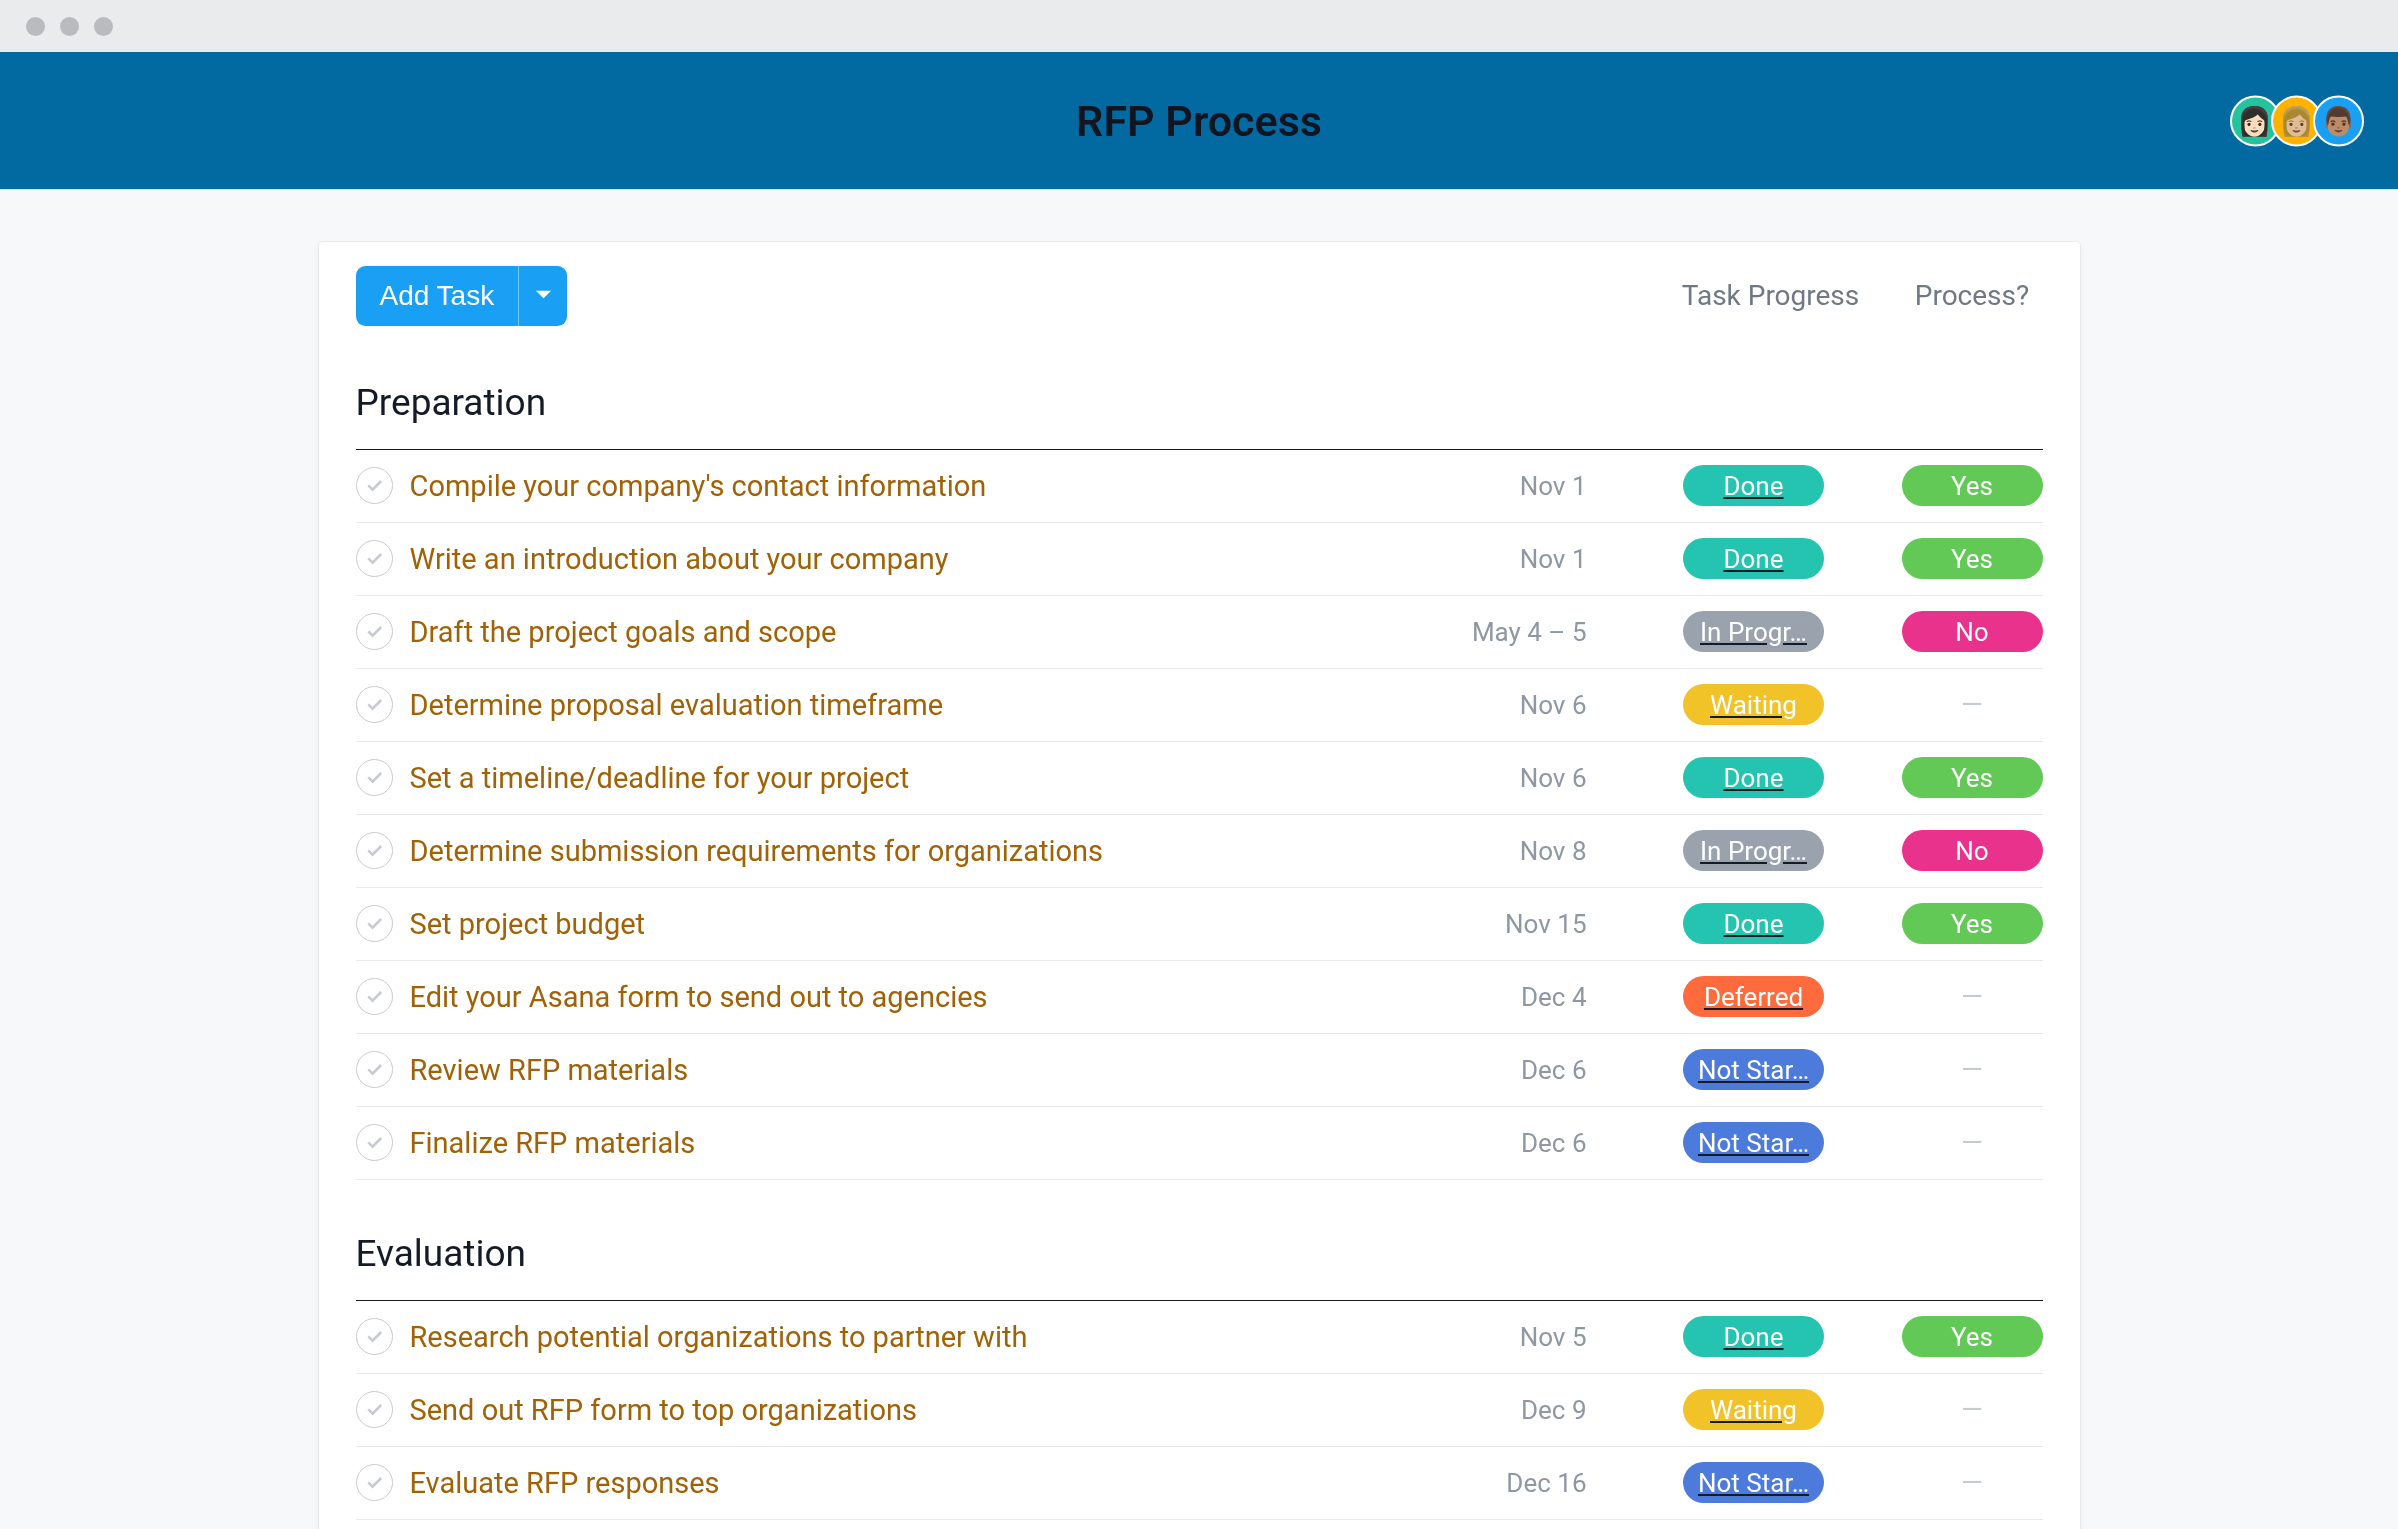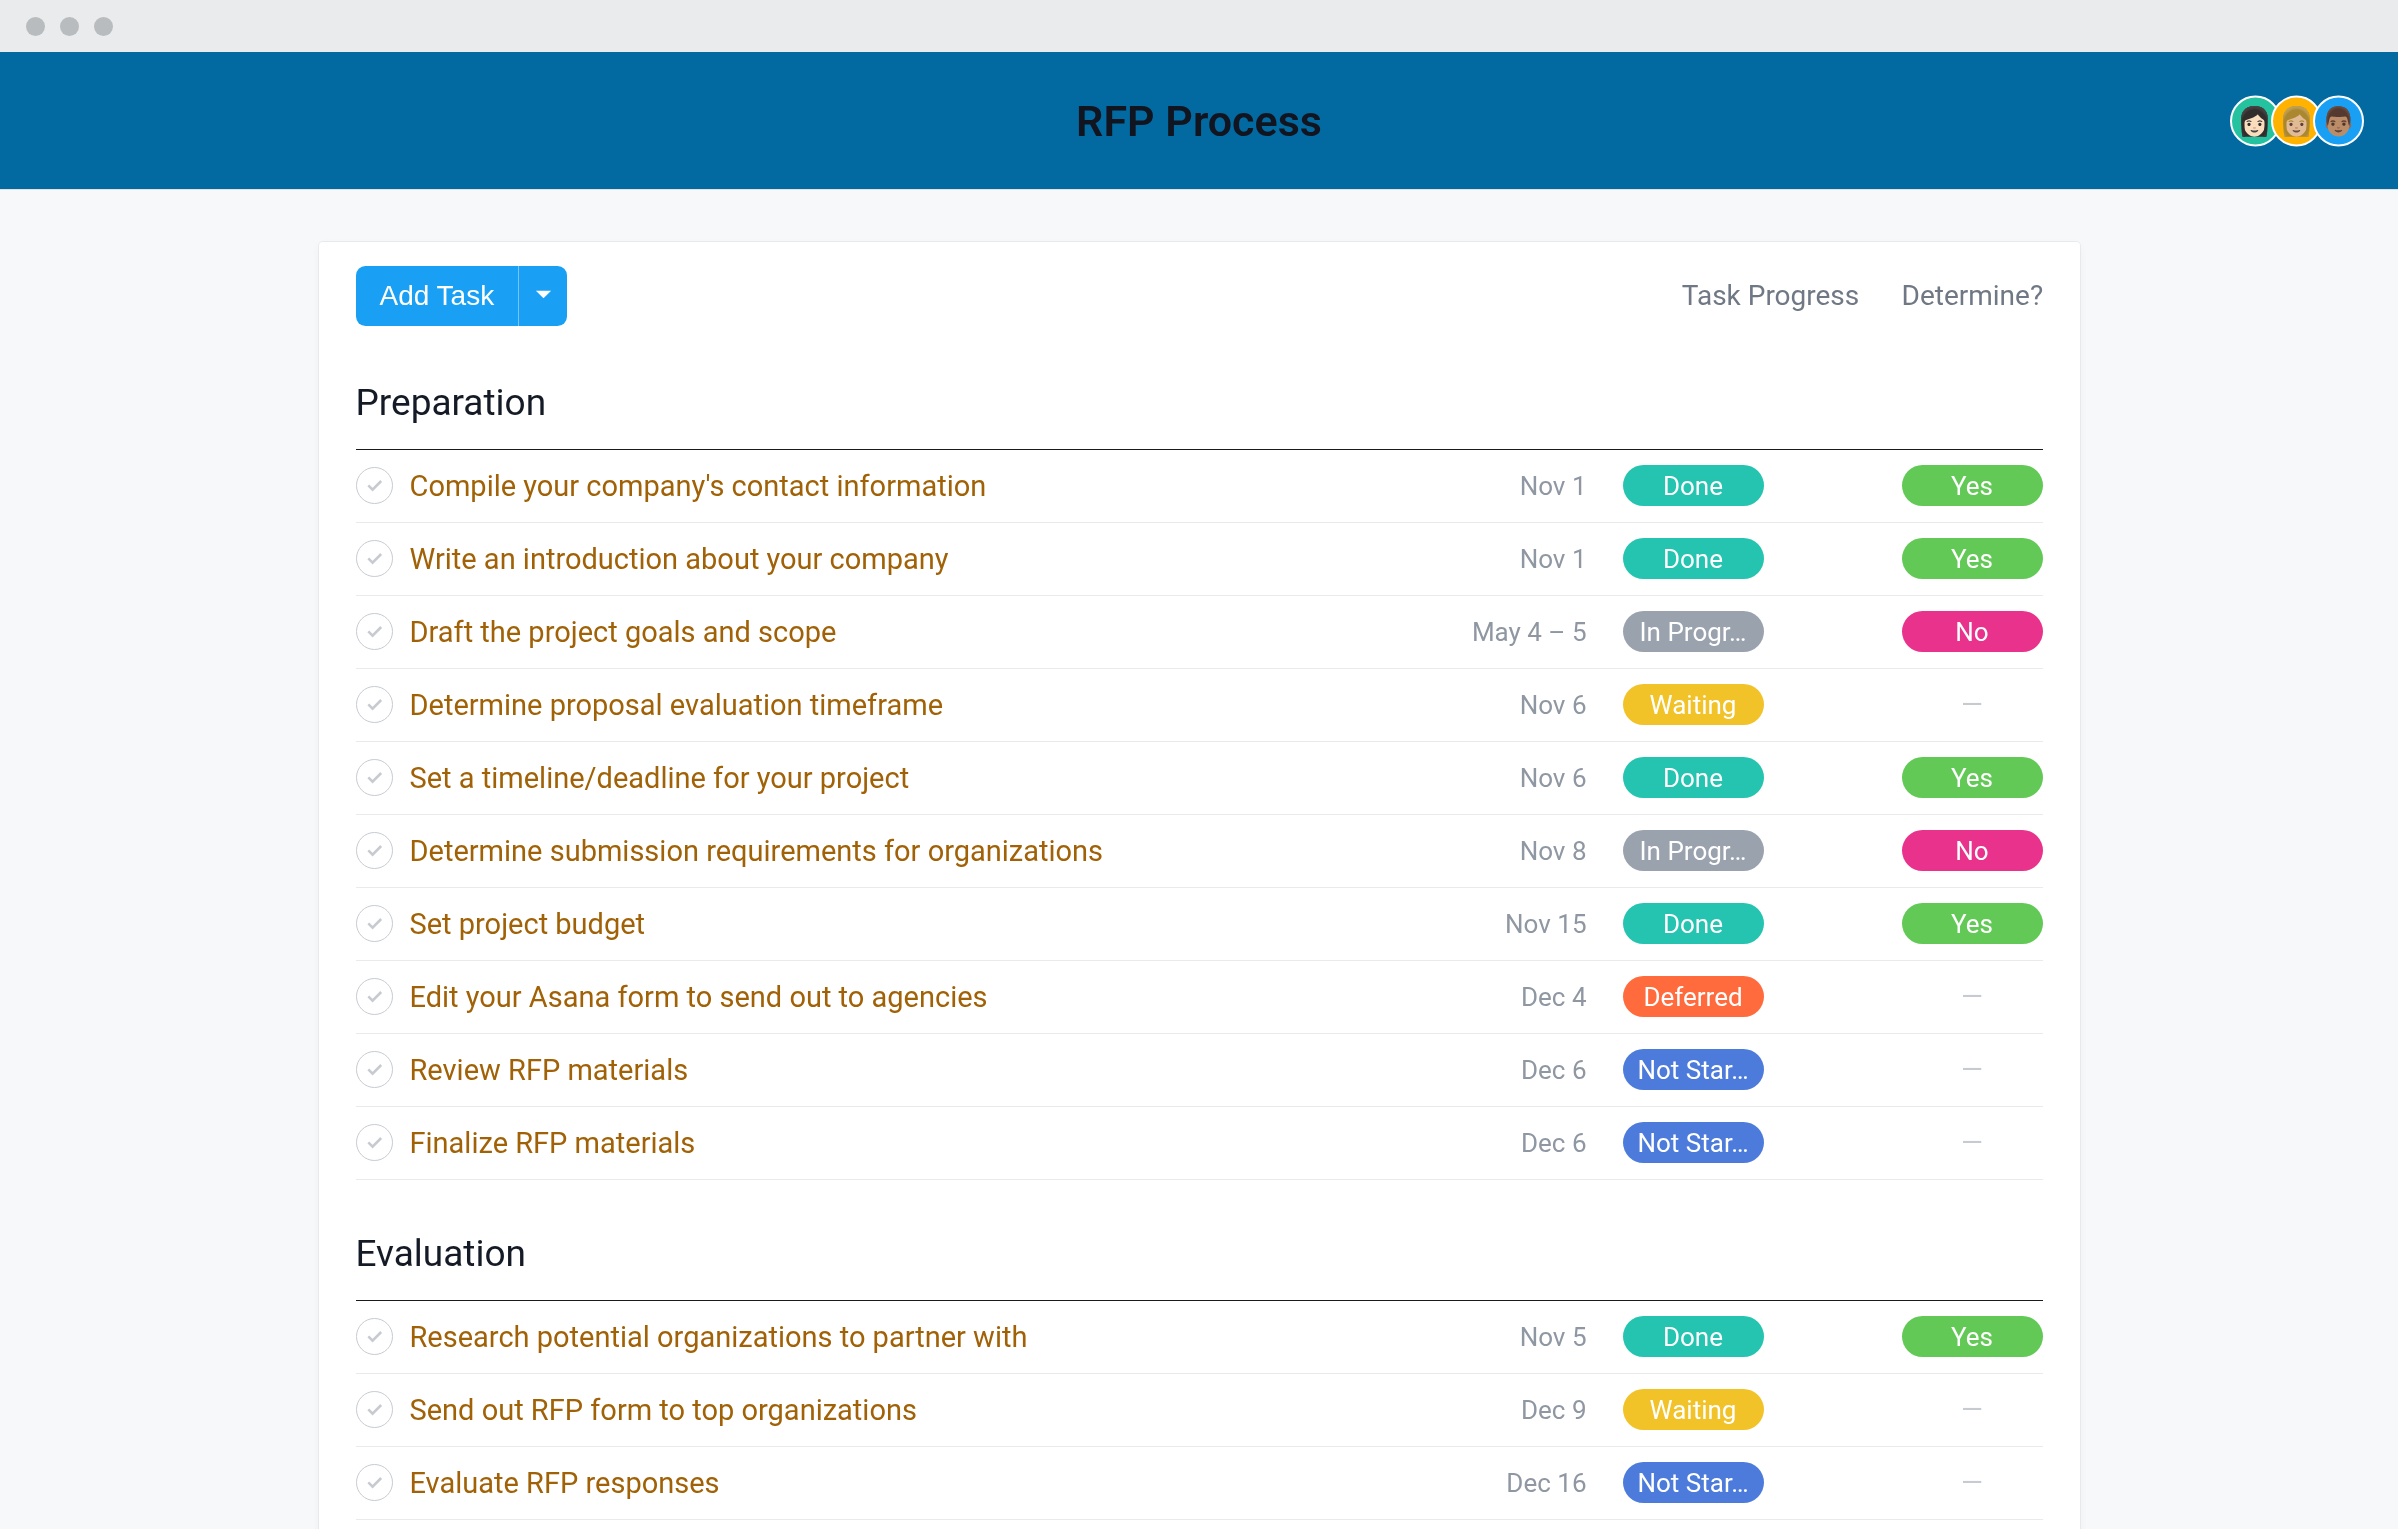--- a/index.html
+++ b/index.html
@@ -128,21 +128,21 @@
   }
   .task-date {
     width: 169px;
     text-align: right;
     color: #8f97a3;
     font-size: 26px;
     padding-right: 19px;
   }
   .task-progress-cell {
     width: 262px;
-    display: flex; 
+    display: flex; justify-content: center; text-decoration: underline;
   }
   .task-approved-cell {
     width: 141px;
     display: flex; justify-content: center;
   }
   .pill {
     height: 41px;
     border-radius: 20.6px;
     padding: 0 22.5px;
     color: #fff;
@@ -181,21 +181,21 @@
         <button class="add-task-more">
           <span>
             <svg viewBox="0 0 20 20">
                 <path d="M2 6 L10 14 L18 6 Z"></path>
               </svg>
           </span>
         </button>
       </div>
       <div class="col-headers">
         <div class="col-header-progress">Task Progress</div>
-        <div class="col-header-approved">Determine?</div>
+        <div class="col-header-approved">Process?</div>
       </div>
     </div>
 
     <div id="sections-root">
         <div class="section">
           <div class="section-title">Preparation</div>
           <div class="task-row">
             <div class="task-check">
               <svg viewBox="0 0 24 24">
                 <polyline points="5 12 10 17 20 7"></polyline>

